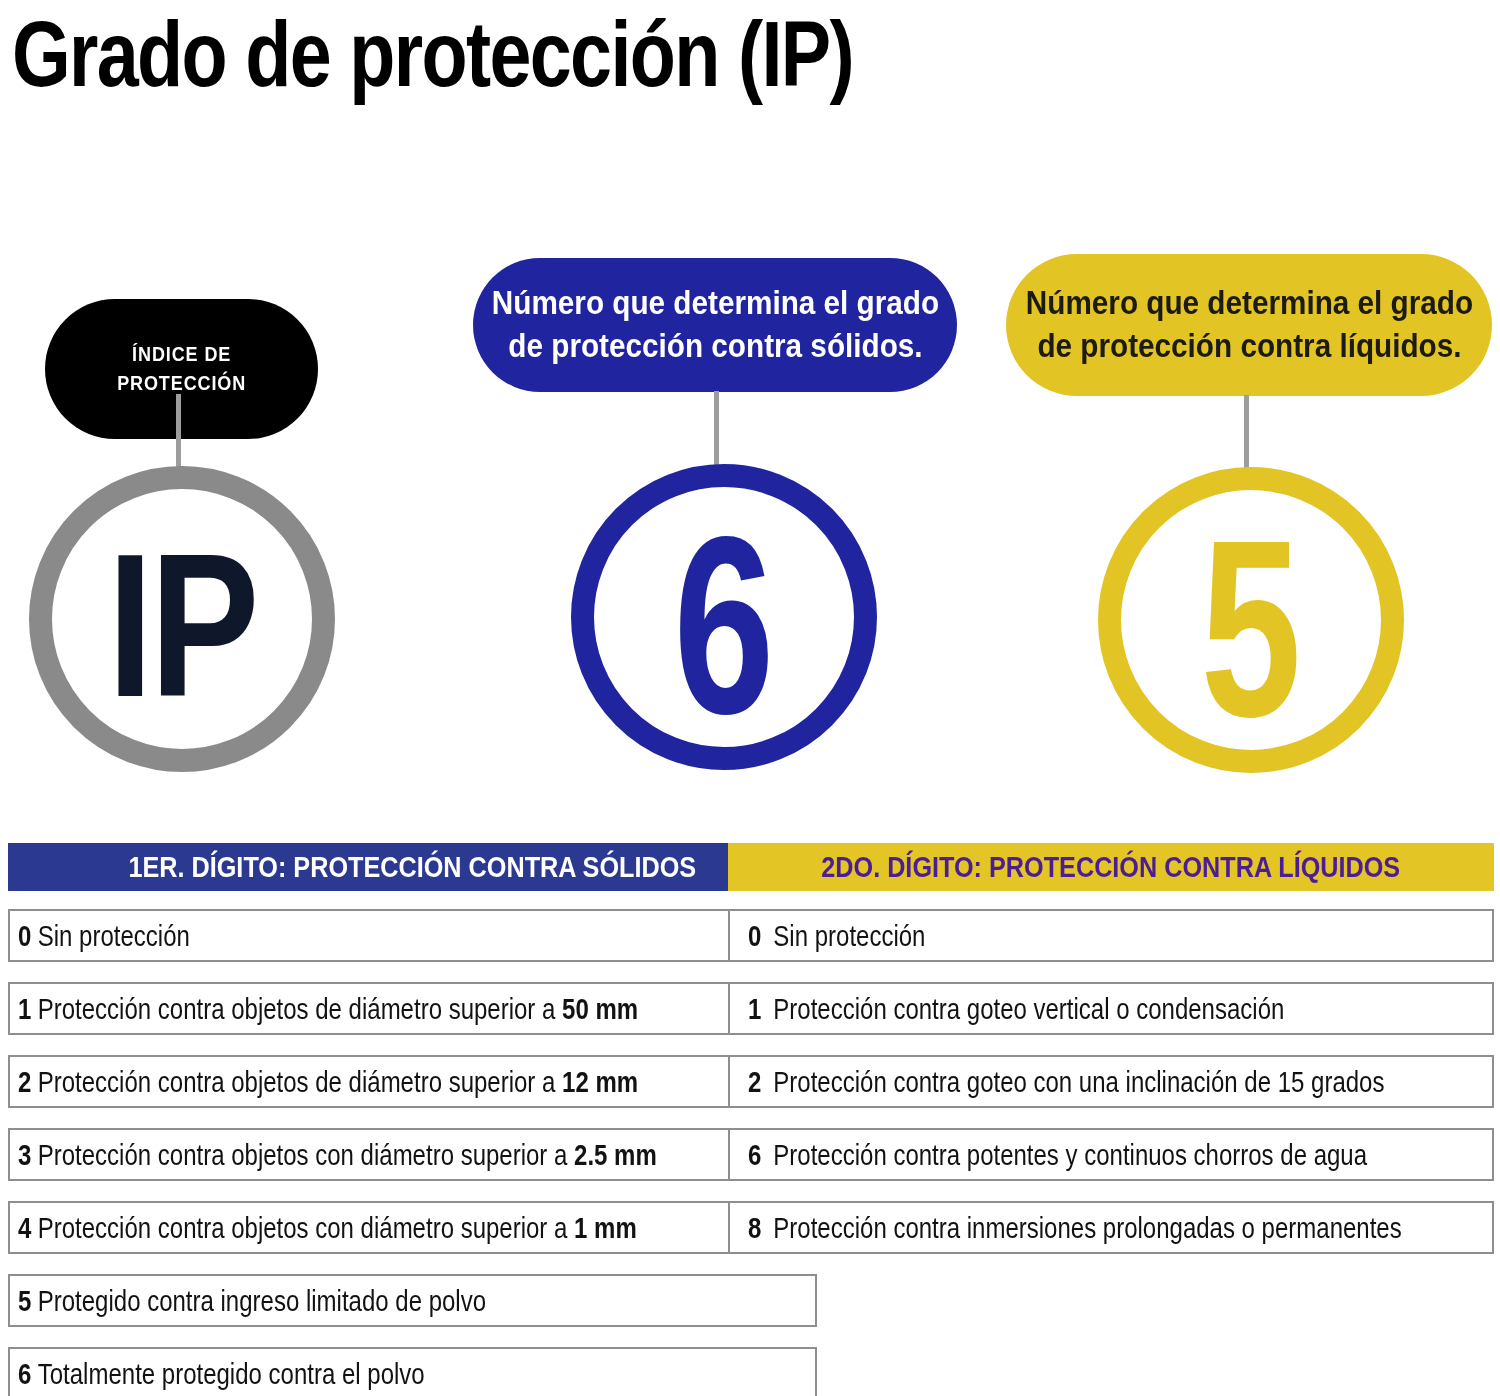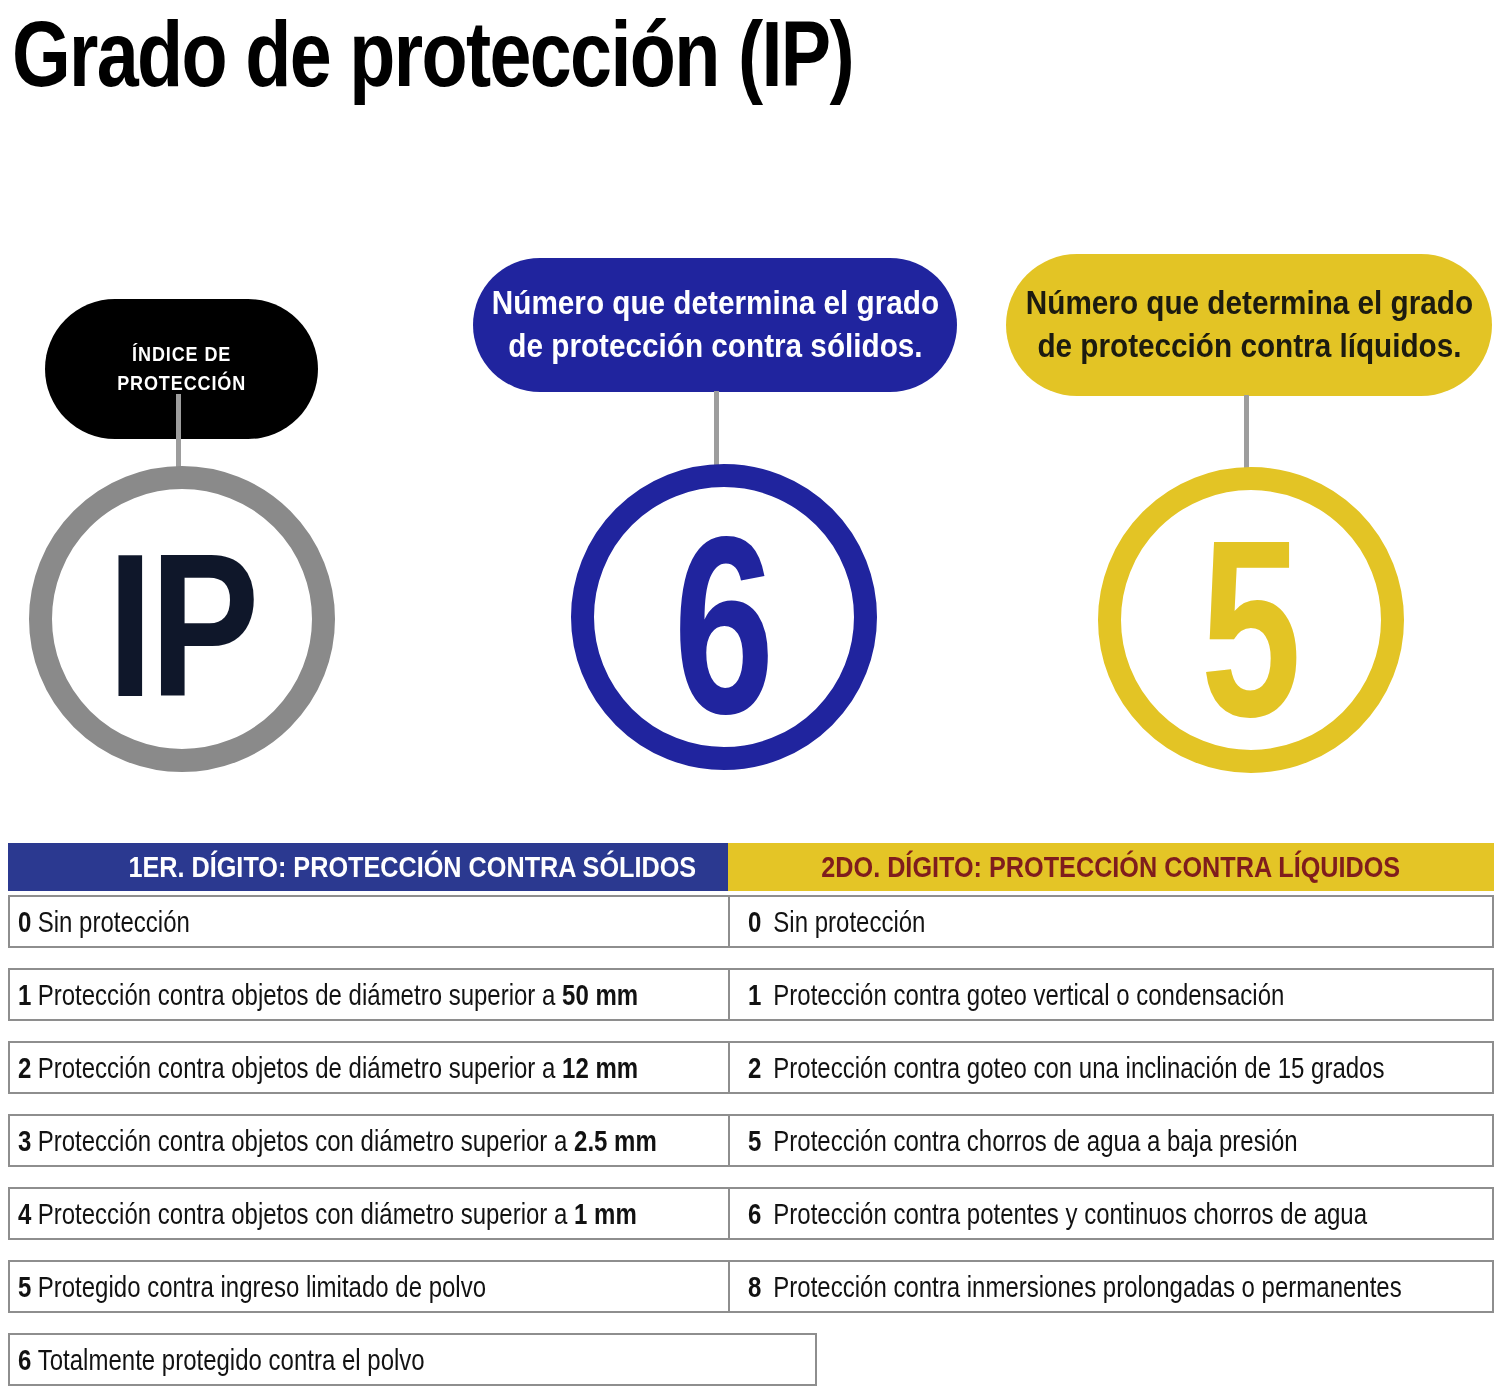--- a/index.html
+++ b/index.html
@@ -46,26 +46,26 @@
   
   .ip-table{position:absolute;top:843px;}
   .table-solids{left:8px;width:809px;}
   .table-liquids{left:728px;width:766px;}
   .thead{
     height:48px;display:flex;align-items:center;justify-content:center;
     font-size:29px;font-weight:700;white-space:nowrap;
   }
   .thead-inner{transform:scaleX(0.87);transform-origin:center;}
   .thead-solids{background:#2b3990;color:#ffffff;}
-  .thead-liquids{background:#e4c526;color:#7f1d1d;}
+  .thead-liquids{background:#e4c526;color:#4c1d95;}
   .trow{
     height:53px;margin-top:20px;border:2px solid #8e8e8e;background:#ffffff;
     box-sizing:border-box;display:flex;align-items:center;overflow:visible;
   }
-  .trow:first-child{margin-top:4px;}
+  .trow:first-child{margin-top:18px;}
   .table-solids .trow{padding-left:8px;}
   .table-liquids .trow{padding-left:18px;}
   .row-text{
     font-size:30px;color:#121212;white-space:nowrap;
     transform:scaleX(0.8);transform-origin:left center;
   }
   .row-num{font-weight:700;}
   .table-solids .row-num{margin-right:8px;}
   .table-liquids .row-num{margin-right:15px;}
 </style>
@@ -146,22 +146,19 @@
       <div class="trow">
         <span class="row-text"><b class="row-num">0</b>Sin protección</span>
       </div>
       <div class="trow">
         <span class="row-text"><b class="row-num">1</b>Protección contra goteo vertical o condensación</span>
       </div>
       <div class="trow">
         <span class="row-text"><b class="row-num">2</b>Protección contra goteo con una inclinación de 15 grados</span>
       </div>
       <div class="trow">
-        <span class="row-text"><b class="row-num">5</b>Protección contra chorros de agua a baja presión</span>
-      </div>
-      <div class="trow">
         <span class="row-text"><b class="row-num">6</b>Protección contra potentes y continuos chorros de agua</span>
       </div>
       <div class="trow">
         <span class="row-text"><b class="row-num">8</b>Protección contra inmersiones prolongadas o permanentes</span>
       </div>
     </div>
 </div>
 
 </body></html>

